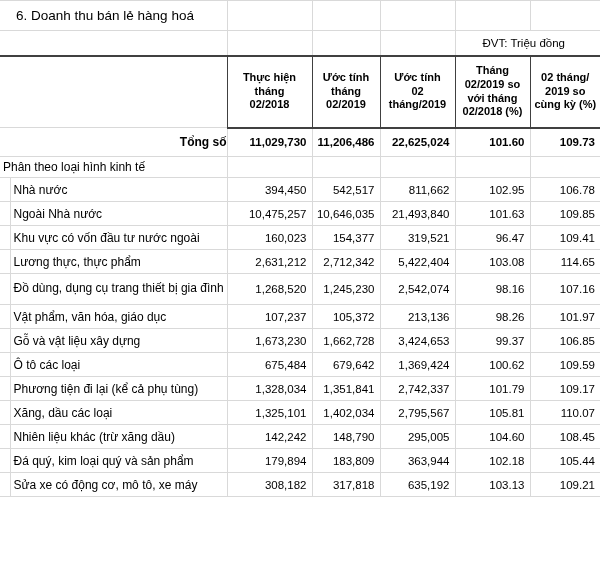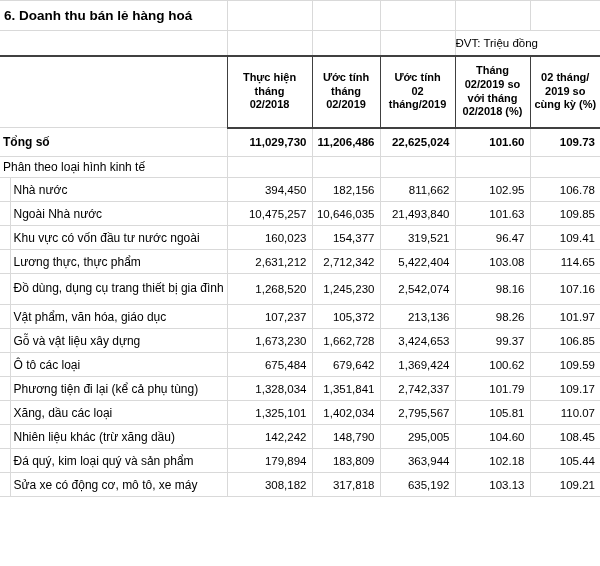--- a/index.html
+++ b/index.html
@@ -15,49 +15,49 @@
     color:var(--txt);overflow:hidden;position:relative;
   }
   table{
     border-collapse:collapse;table-layout:fixed;width:600px;
     border-top:1px solid var(--gl);
   }
   td,th{padding:0;margin:0;vertical-align:middle;overflow:hidden;font-weight:normal;}
 
   
   .r-title{height:30px;}
-  .r-title .title-cell{font-size:13.5px;font-weight:bold;padding-left:4px;white-space:nowrap;}
+  .r-title .title-cell{font-size:13.5px;font-weight:normal;padding-left:16px;white-space:nowrap;}
   .r-title td{border-bottom:1px solid var(--gl);}
   .gl-cell{border-left:1px solid var(--gl);}
 
   
   .r-dvt{height:25px;}
   .r-dvt td{border-bottom:2px solid var(--dk);}
-  .r-dvt .dvt-cell{font-size:11.5px;text-align:left;padding-right:8px;white-space:nowrap;}
+  .r-dvt .dvt-cell{font-size:11.5px;text-align:center;padding-right:8px;white-space:nowrap;}
 
   
   .r-head{height:72px;}
   .r-head .h-label{border-bottom:1px solid var(--gl);}
   .r-head th.h-data{
     border-left:1px solid var(--dk);
     border-bottom:2px solid var(--dk);
     font-size:11px;font-weight:bold;text-align:center;
     white-space:pre-line;line-height:1.25;
   }
 
   
   tbody td{border-bottom:1px solid var(--gl);}
   tbody td.num{
     border-left:1px solid var(--gl);
     font-size:11.5px;text-align:right;padding-right:5px;white-space:nowrap;
   }
   tbody td.spacer{border-right:1px solid var(--gl);}
   tbody td.label{font-size:12px;padding-left:3px;white-space:nowrap;}
   tr.r-total{height:29px;}
-  tr.r-total td{font-weight:bold;}
+  tr.r-total td{font-weight:bold;text-align:right;}
   tr.r-section{height:21px;}
   tr.r-section td.label{font-weight:normal;}
   tr.r-item{height:24px;}
   tr.r-item-tall{height:31px;}
   tr.r-item-tall td.label{white-space:normal;line-height:1.15;}
 </style>
 </head>
 <body>
 
 <div class="sheet">
@@ -121,21 +121,21 @@
           <td class="num"></td>
           <td class="num"></td>
           <td class="num"></td>
           <td class="num"></td>
           <td class="num"></td>
         </tr>
         <tr class="r-item">
           <td class="spacer"></td>
           <td class="label">Nhà nước</td>
           <td class="num">394,450</td>
-          <td class="num">182,156</td>
+          <td class="num">542,517</td>
           <td class="num">811,662</td>
           <td class="num">102.95</td>
           <td class="num">106.78</td>
         </tr>
         <tr class="r-item">
           <td class="spacer"></td>
           <td class="label">Ngoài Nhà nước</td>
           <td class="num">10,475,257</td>
           <td class="num">10,646,035</td>
           <td class="num">21,493,840</td>

